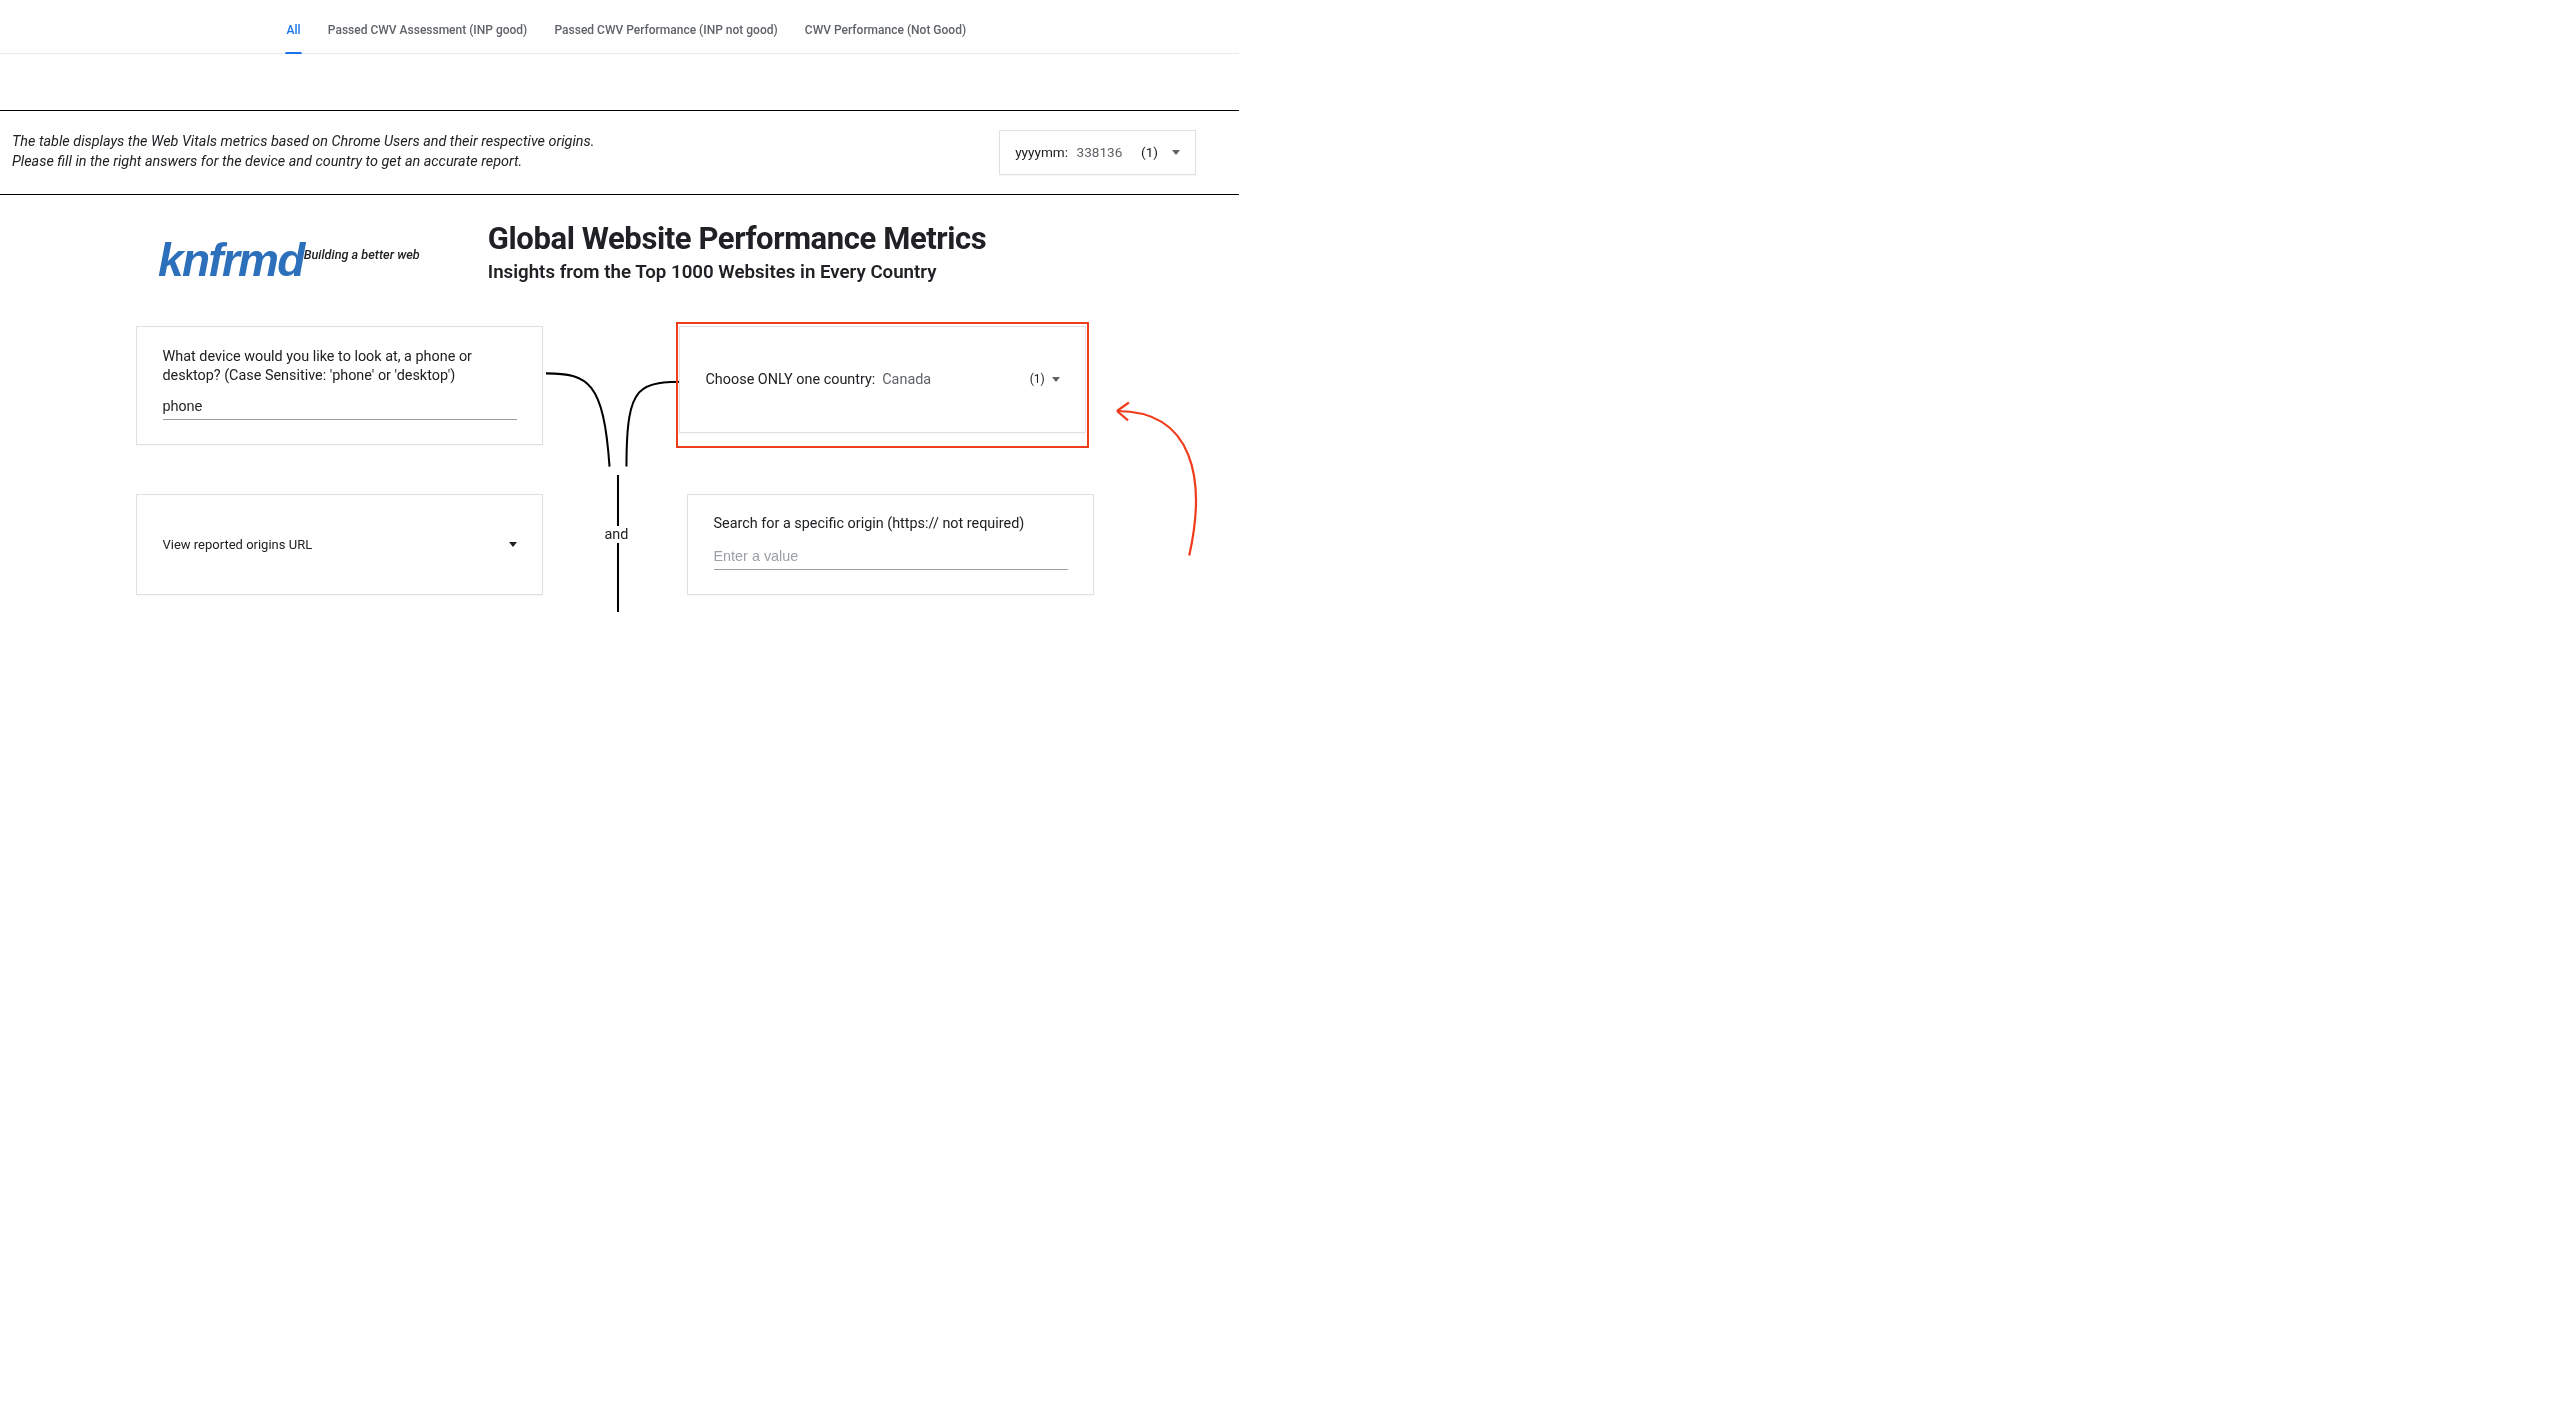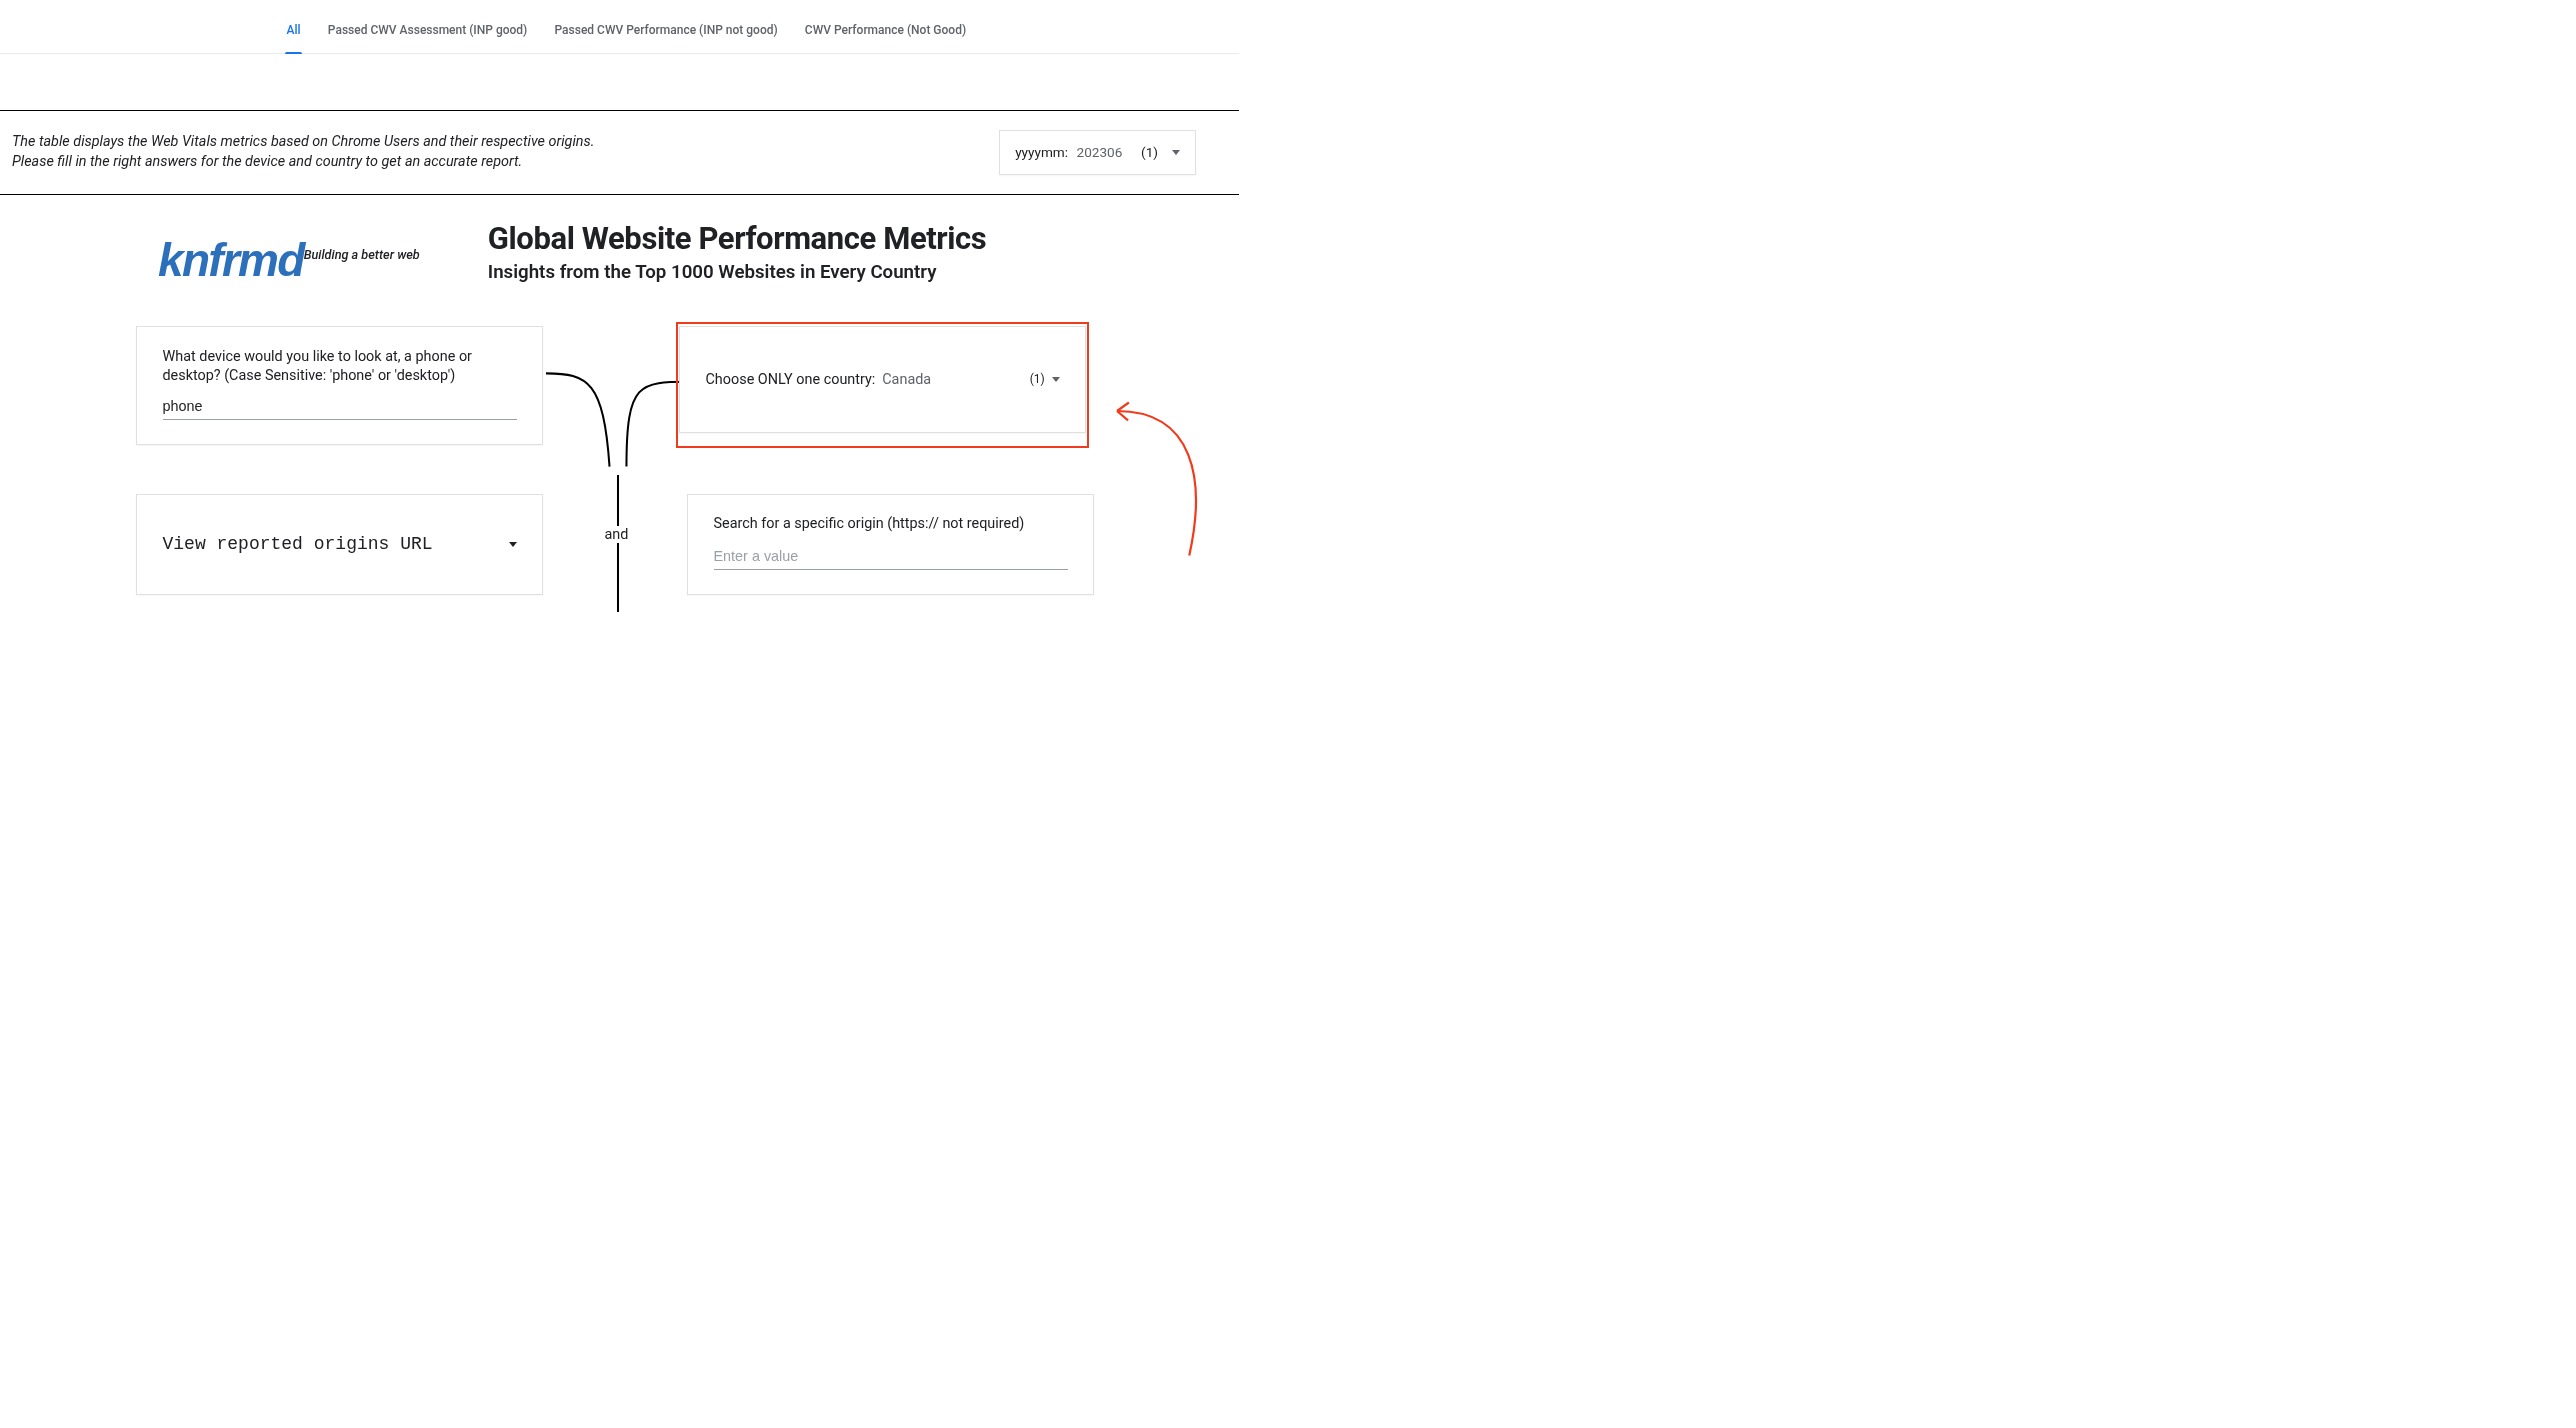--- a/index.html
+++ b/index.html
@@ -187,21 +187,21 @@
       top:-3.4px; left:-3.4px; right:-3.4px; bottom:-3.4px;
       border: 2.5px solid #f03c1c;
       pointer-events:none;
     }
 
     .card.url {
       display:flex; align-items:center;
       padding-top:34px; padding-bottom:34px;
     }
     .url-inner{ width:100%; display:flex; justify-content:space-between; align-items:center;}
-    .url-label{ font-size:18px;font-family:Liberation Mono, monospace;}
+    .url-label{ font-size:13px;}
 
     .card.origin .q2 {
       font-size: 14.4px;
       margin-bottom: 12px;
     }
 
     
     .connector {
       position: absolute;
       left: 546px;
@@ -243,21 +243,21 @@
     <div class="tab">CWV Performance (Not Good)</div>
   </div>
 
   <div class="header-section">
     <div class="header-text">
       <div>The table displays the Web Vitals metrics based on Chrome Users and their respective origins.</div>
       <div>Please fill in the right answers for the device and country to get an accurate report.</div>
     </div>
     <div class="date-selector">
       <span class="label">yyyymm:</span>
-      <span class="value">202306</span>
+      <span class="value">338136</span>
       <span class="count">(1)</span>
       <span class="chev"></span>
     </div>
   </div>
 
   <div class="banner">
     <div class="logo">
       <div class="logo-main">knfrmd</div>
       <div class="logo-tag">Building a better web</div>
     </div>

